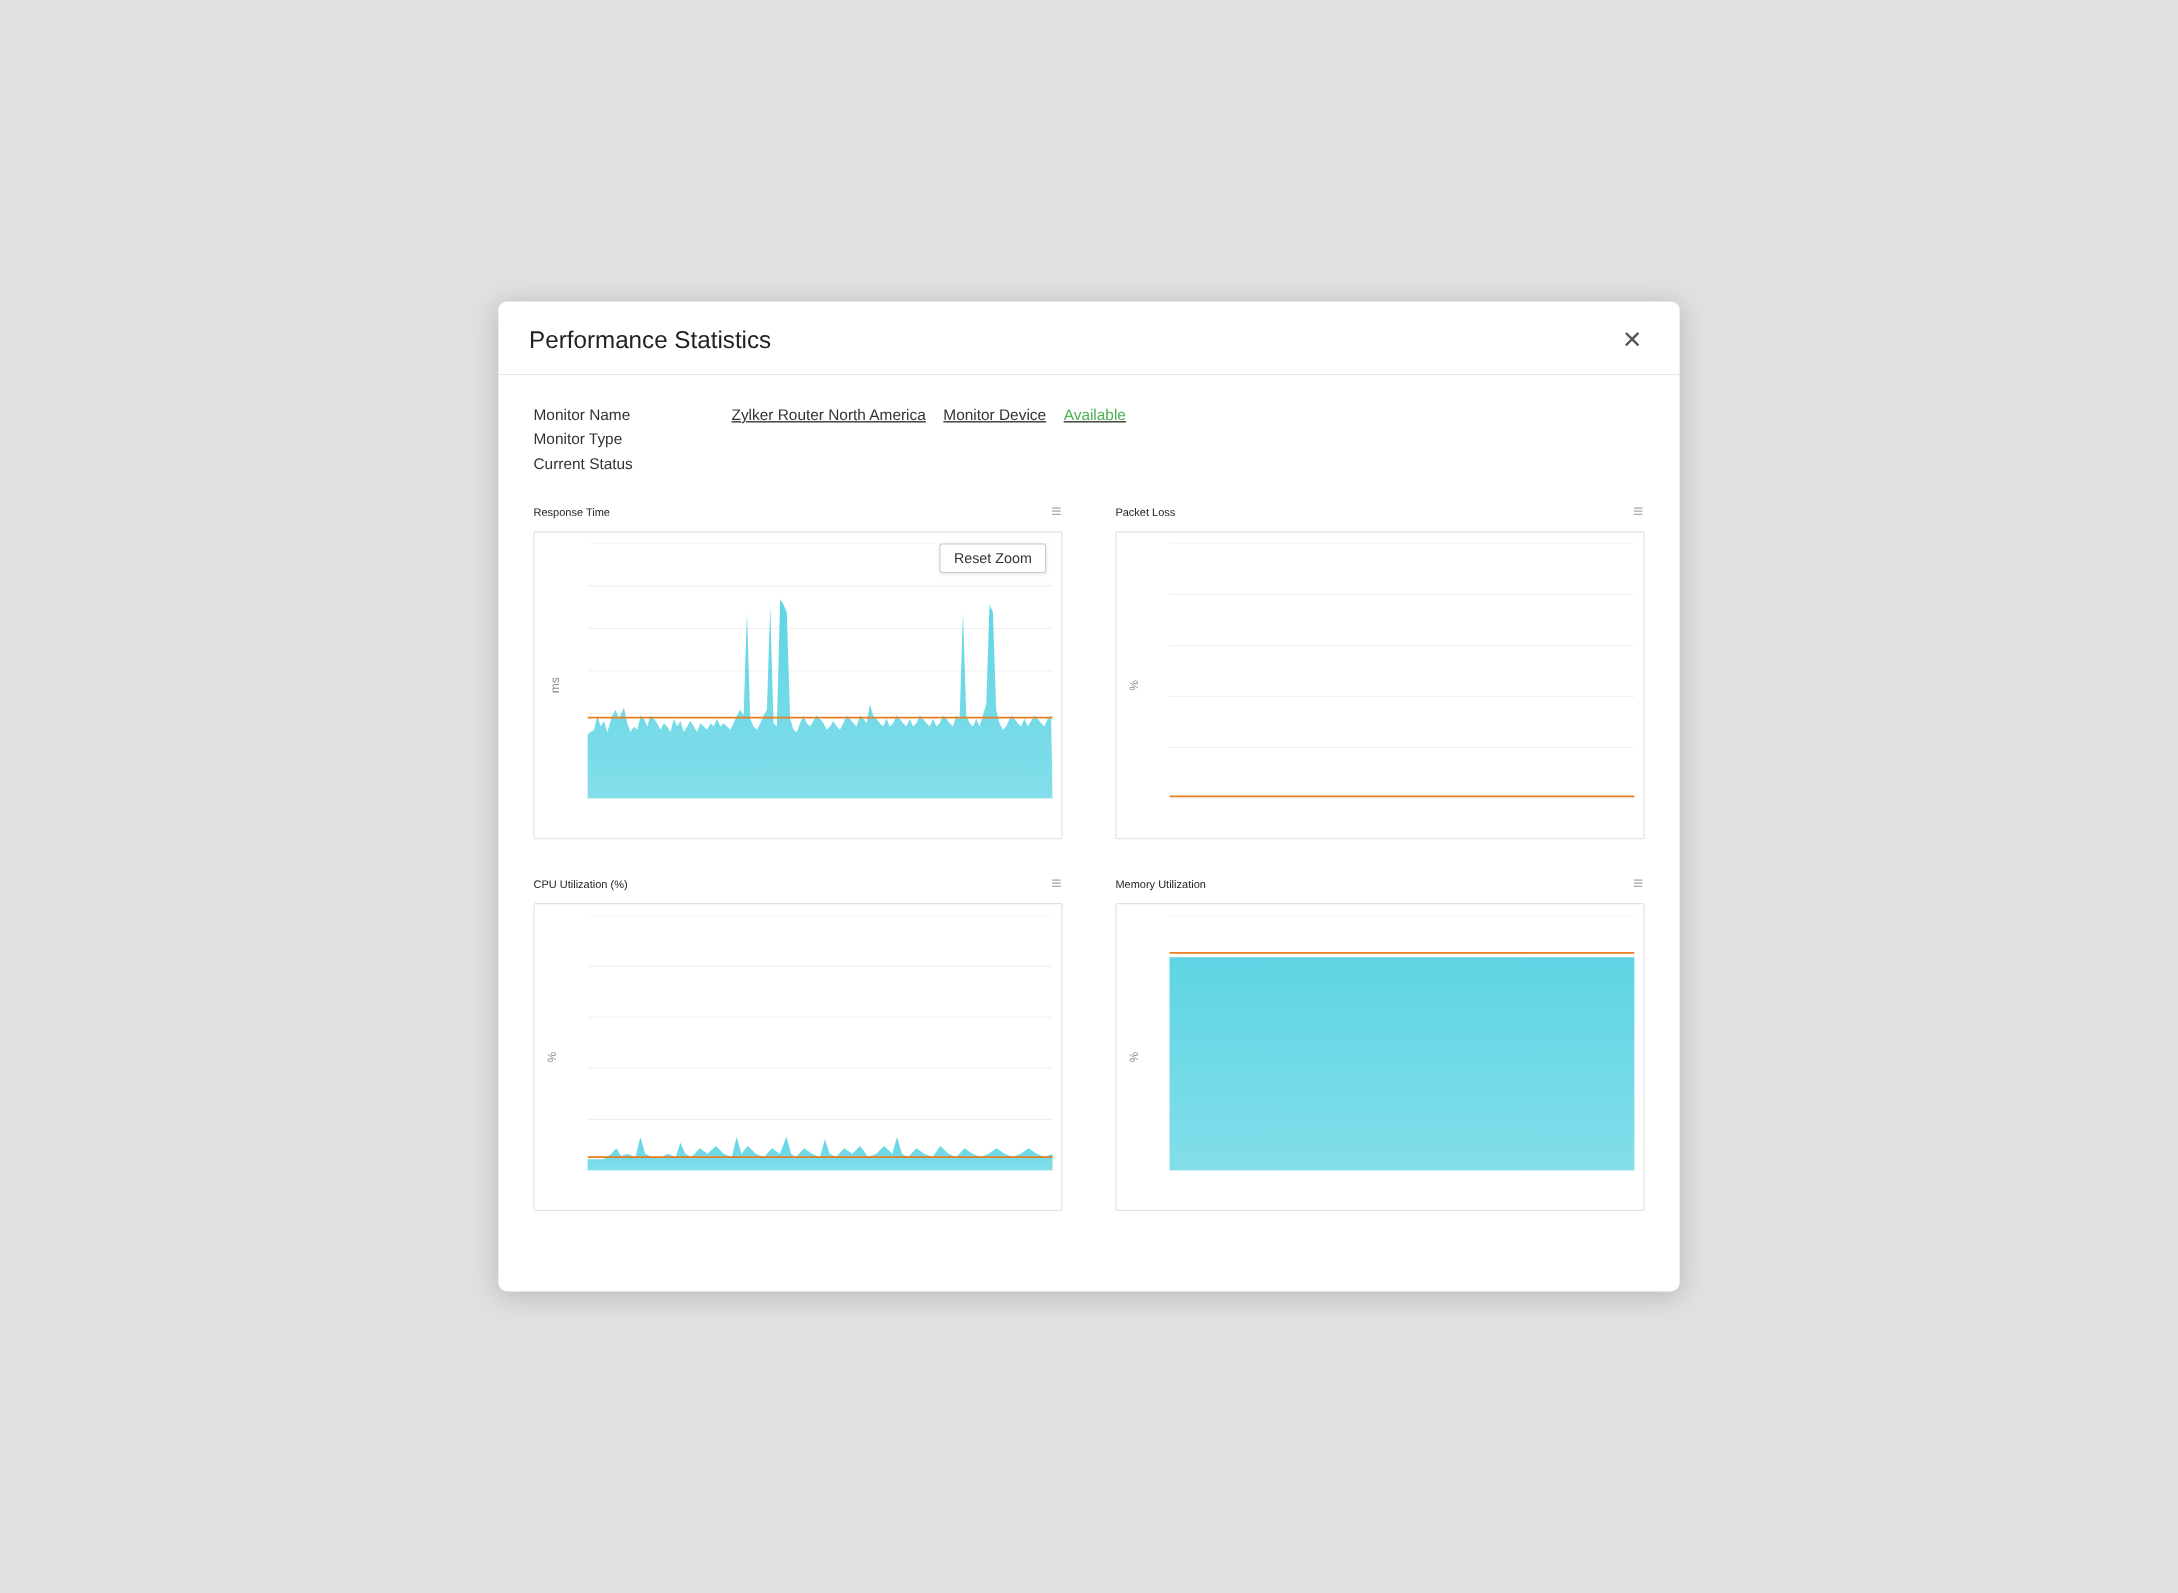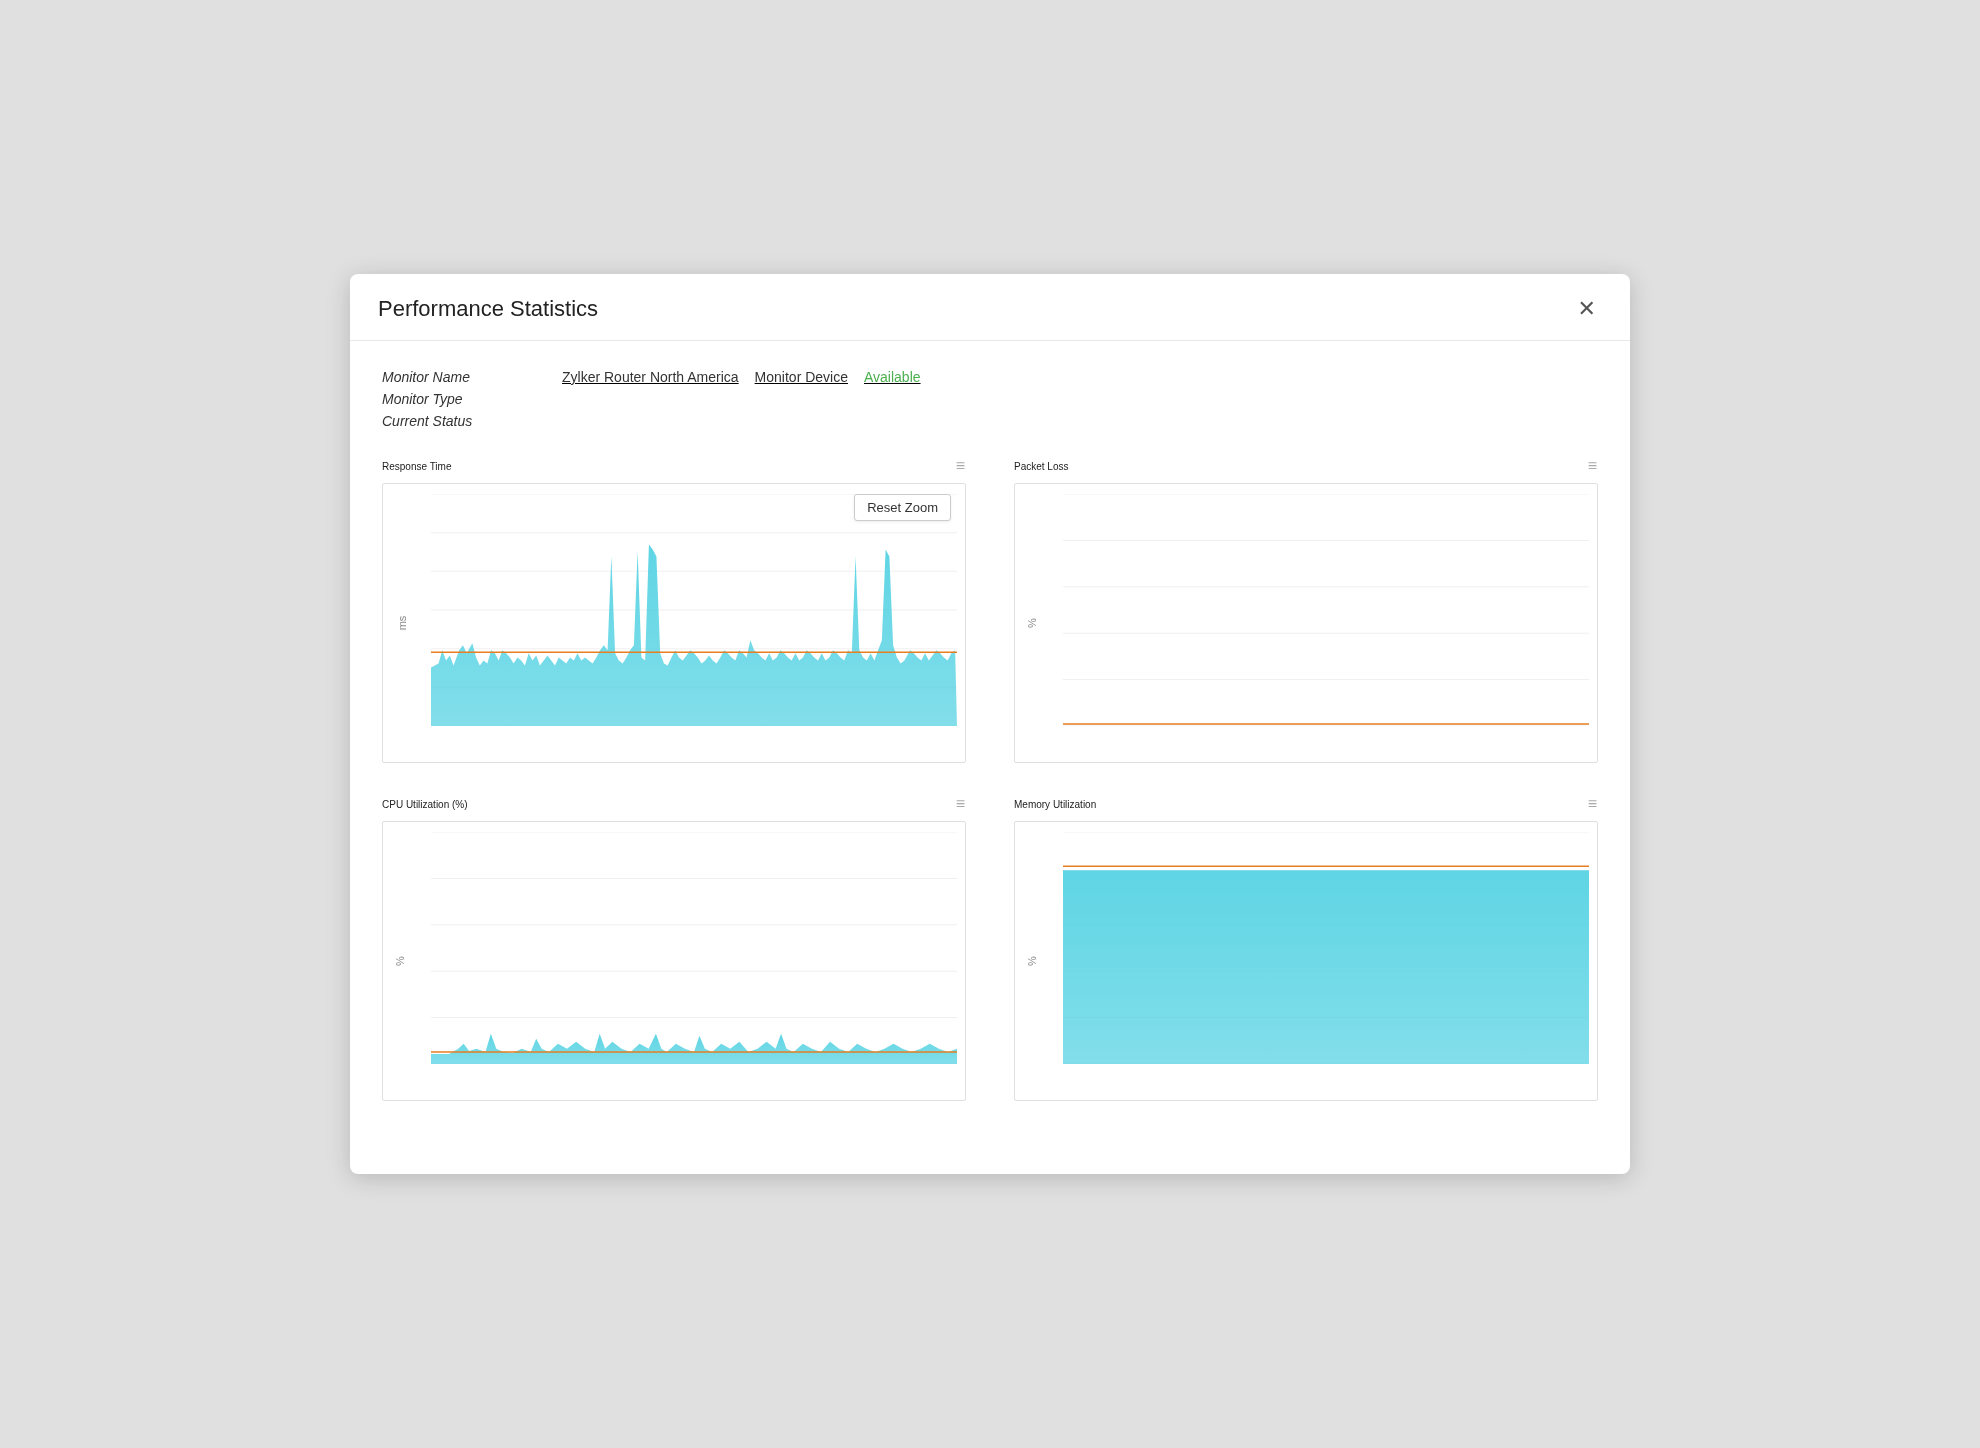--- a/index.html
+++ b/index.html
@@ -9,21 +9,21 @@
       display: flex;
       align-items: center;
       justify-content: center;
       min-height: 100vh;
       padding: 20px;
     }
     .dialog {
       background: #fff;
       border-radius: 8px;
       box-shadow: 0 4px 24px rgba(0,0,0,0.18);
-      width: 1280px;
+      width: 1074px;
       min-height: 900px;
       position: relative;
       overflow: hidden;
     }
     .dialog-header {
       display: flex;
       align-items: center;
       justify-content: space-between;
       padding: 22px 28px 18px 28px;
       border-bottom: 1px solid #e8e8e8;
@@ -57,21 +57,20 @@
       min-width: 180px;
     }
     .info-values {
       display: flex;
       gap: 16px;
       text-decoration: underline;
     }
     .info-label {
       font-size: 14px;
       color: #333;
-      font-style: italic;
     }
     .info-value {
       font-size: 14px;
       color: #333;
     }
     .info-value.available {
       color: #4caf50;
     }
     .charts-grid {
       display: grid;

